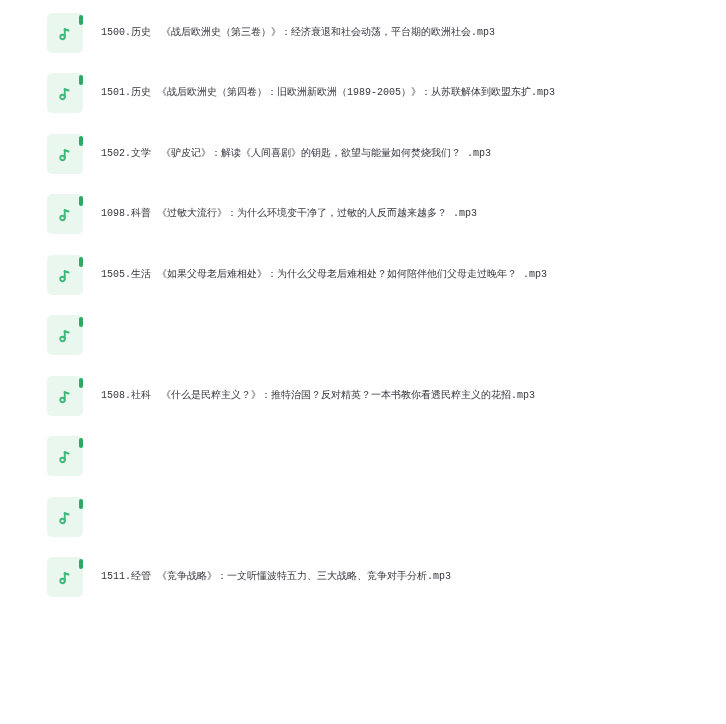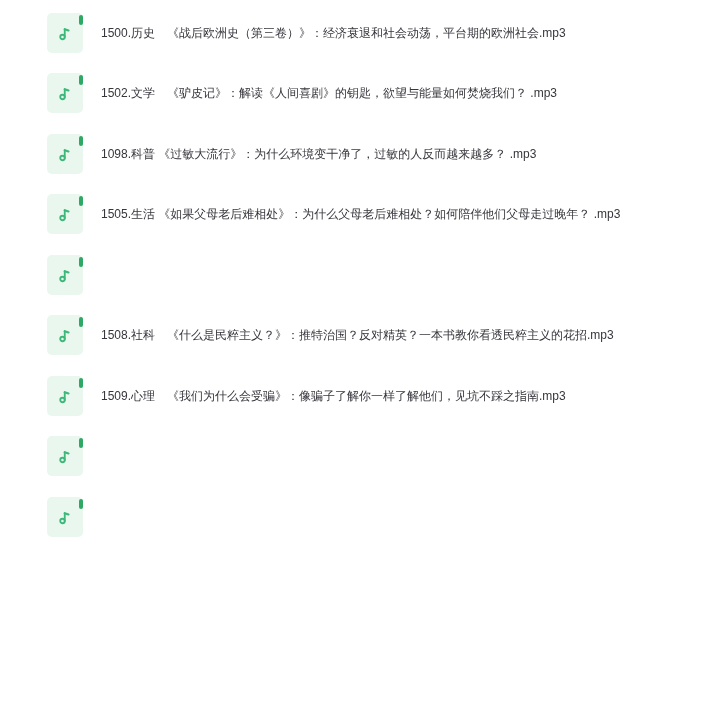--- a/index.html
+++ b/index.html
@@ -42,43 +42,55 @@
     position: absolute;
     left: 0; right: 0; top: 0; bottom: 0;
     margin: auto;
     display: block;
     width: 20px;
     height: 20px;
     color: var(--icon_note, #3db878);
   }
   .file-name {
     margin-left: 18px;
-    font-size: 12px;
+    font-size: 10px;
     line-height: 1;
     color: var(--text, #36363d);
     white-space: nowrap;
+    font-family: Liberation Mono, monospace;
   }
 </style>
 </head>
 <body>
 
 <div class="file-list">
 
   <div class="row">
     <div class="file-icon">
       <span class="corner-tab"></span>
       <svg viewBox="0 0 24 24">
         <circle cx="9" cy="16.8" r="2.7" fill="none" stroke="currentColor" stroke-width="2.2"></circle>
         <path d="M11.7 16.8 V7.6" stroke="currentColor" stroke-width="2.2" stroke-linecap="round" fill="none"></path>
         <path d="M11.7 7.4 L16.2 8.9" stroke="currentColor" stroke-width="2.6" stroke-linecap="round" fill="none"></path>
       </svg>
     </div>
     <div class="file-name">1500.历史　《战后欧洲史（第三卷）》：经济衰退和社会动荡，平台期的欧洲社会.mp3</div>
   </div>
 
+  <div class="row">
+    <div class="file-icon">
+      <span class="corner-tab"></span>
+      <svg viewBox="0 0 24 24">
+        <circle cx="9" cy="16.8" r="2.7" fill="none" stroke="currentColor" stroke-width="2.2"></circle>
+        <path d="M11.7 16.8 V7.6" stroke="currentColor" stroke-width="2.2" stroke-linecap="round" fill="none"></path>
+        <path d="M11.7 7.4 L16.2 8.9" stroke="currentColor" stroke-width="2.6" stroke-linecap="round" fill="none"></path>
+      </svg>
+    </div>
+    <div class="file-name">1501.历史 《战后欧洲史（第四卷）：旧欧洲新欧洲（1989-2005）》：从苏联解体到欧盟东扩.mp3</div>
+  </div>
 
   <div class="row">
     <div class="file-icon">
       <span class="corner-tab"></span>
       <svg viewBox="0 0 24 24">
         <circle cx="9" cy="16.8" r="2.7" fill="none" stroke="currentColor" stroke-width="2.2"></circle>
         <path d="M11.7 16.8 V7.6" stroke="currentColor" stroke-width="2.2" stroke-linecap="round" fill="none"></path>
         <path d="M11.7 7.4 L16.2 8.9" stroke="currentColor" stroke-width="2.6" stroke-linecap="round" fill="none"></path>
       </svg>
     </div>
@@ -136,21 +148,20 @@
 
   <div class="row">
     <div class="file-icon">
       <span class="corner-tab"></span>
       <svg viewBox="0 0 24 24">
         <circle cx="9" cy="16.8" r="2.7" fill="none" stroke="currentColor" stroke-width="2.2"></circle>
         <path d="M11.7 16.8 V7.6" stroke="currentColor" stroke-width="2.2" stroke-linecap="round" fill="none"></path>
         <path d="M11.7 7.4 L16.2 8.9" stroke="currentColor" stroke-width="2.6" stroke-linecap="round" fill="none"></path>
       </svg>
     </div>
-    <div class="file-name">1509.心理　《我们为什么会受骗》：像骗子了解你一样了解他们，见坑不踩之指南.mp3</div>
   </div>
 
   <div class="row">
     <div class="file-icon">
       <span class="corner-tab"></span>
       <svg viewBox="0 0 24 24">
         <circle cx="9" cy="16.8" r="2.7" fill="none" stroke="currentColor" stroke-width="2.2"></circle>
         <path d="M11.7 16.8 V7.6" stroke="currentColor" stroke-width="2.2" stroke-linecap="round" fill="none"></path>
         <path d="M11.7 7.4 L16.2 8.9" stroke="currentColor" stroke-width="2.6" stroke-linecap="round" fill="none"></path>
       </svg>
@@ -159,15 +170,16 @@
 
   <div class="row">
     <div class="file-icon">
       <span class="corner-tab"></span>
       <svg viewBox="0 0 24 24">
         <circle cx="9" cy="16.8" r="2.7" fill="none" stroke="currentColor" stroke-width="2.2"></circle>
         <path d="M11.7 16.8 V7.6" stroke="currentColor" stroke-width="2.2" stroke-linecap="round" fill="none"></path>
         <path d="M11.7 7.4 L16.2 8.9" stroke="currentColor" stroke-width="2.6" stroke-linecap="round" fill="none"></path>
       </svg>
     </div>
+    <div class="file-name">1511.经管 《竞争战略》：一文听懂波特五力、三大战略、竞争对手分析.mp3</div>
   </div>
 
 </div>
 
 </body></html>

